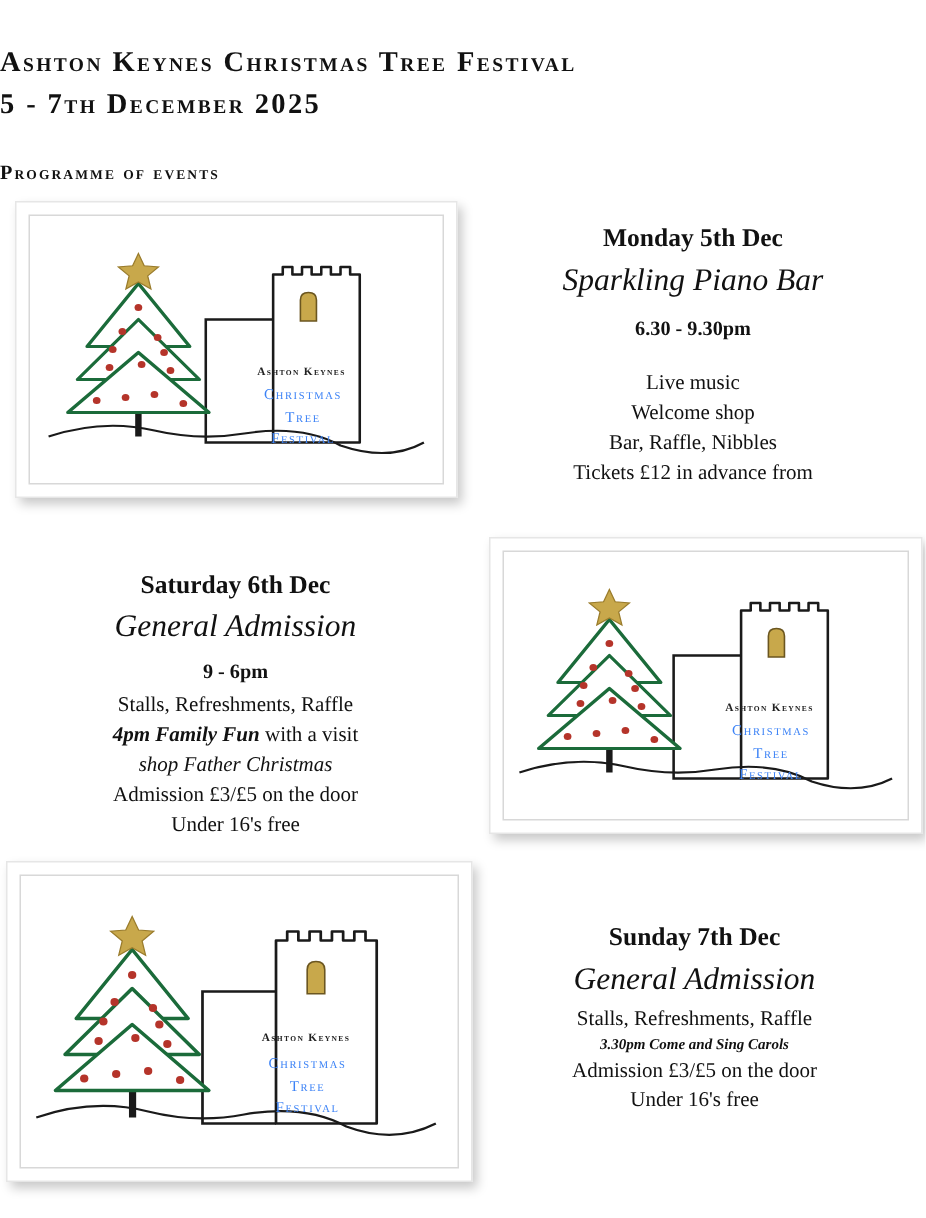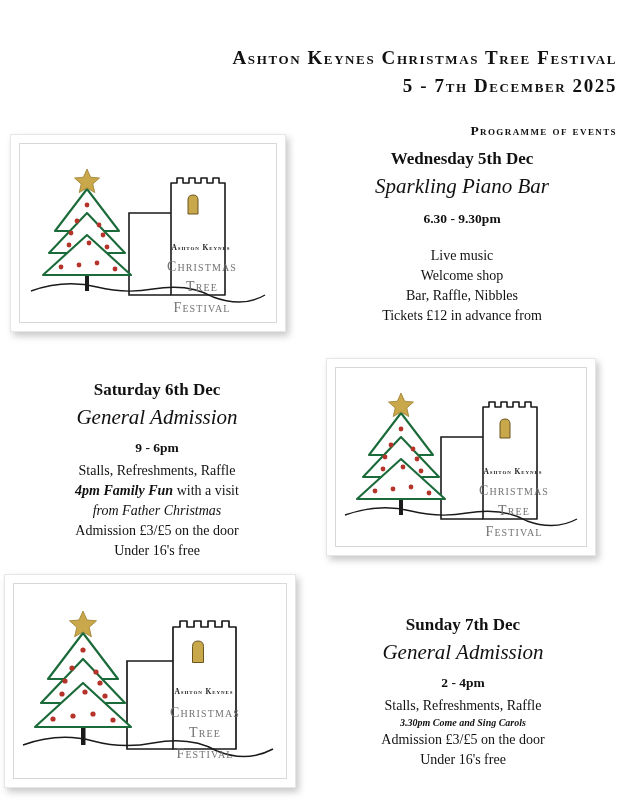--- a/index.html
+++ b/index.html
@@ -11,22 +11,22 @@
     width: 617px;
     height: 812px;
     position: relative;
     font-family: "Liberation Serif", serif;
     color: #111111;
     overflow: hidden;
   }
 
   
   .header {
-    text-align: right;
-    padding-top: 44px;
+    text-align: left;
+    padding-top: 28px;
   }
   .title-line {
     font-family: "Liberation Serif", serif;
     font-weight: bold;
     font-size: 19px;
     letter-spacing: 1.6px;
     font-variant: small-caps;
     text-transform: none;
     line-height: 1.45;
   }
@@ -37,20 +37,21 @@
     letter-spacing: 1.4px;
     font-variant: small-caps;
   }
 
   
   .poster {
     position: absolute;
     background: #ffffff;
     border: 1px solid #e6e6e6;
     box-shadow: 3px 4px 7px rgba(0,0,0,0.22);
+    padding-left: 19px;
   }
   .poster .inner-frame {
     position: absolute;
     left: 8px;
     top: 8px;
     right: 8px;
     bottom: 8px;
     border: 1px solid #d8d8d8;
   }
   .poster svg {
@@ -65,23 +66,23 @@
     font-family: "Liberation Serif", serif;
   }
   .poster .cap-small {
     font-size: 7.5px;
     letter-spacing: 0.9px;
     color: #222;
     font-variant: small-caps;
     font-weight: bold;
   }
   .poster .cap-big {
-    font-size: 14px;
+    font-size: 10px;
     letter-spacing: 1.1px;
-    color: #737373;
+    color: #3b82f6;
     line-height: 1.45;
     font-variant: small-caps;
   }
 
   
   .block {
     position: absolute;
     text-align: center;
   }
   .ev-day {
@@ -161,42 +162,42 @@
   </svg>
   <div class="cap cap-small" style="left:120px; top:108px; width:140px;">Ashton Keynes</div>
   <div class="cap cap-big" style="left:118px; top:122px; width:146px;">
     <div>Christmas</div>
     <div>Tree</div>
     <div>Festival</div>
   </div>
 </div>
 
 <div class="block" style="left:318px; top:148px; width:288px;">
-  <div class="ev-day">Wednesday 5th Dec</div>
+  <div class="ev-day">Monday 5th Dec</div>
   <div class="ev-sub">Sparkling Piano Bar</div>
   <div class="ev-time" style="margin-top:6px;">6.30 - 9.30pm</div>
   <div style="margin-top:16px;">
     <div class="ev-line">Live music</div>
     <div class="ev-line">Welcome shop</div>
     <div class="ev-line">Bar, Raffle, Nibbles</div>
     <div class="ev-line">Tickets £12 in advance from</div>
   </div>
 </div>
 
 <div class="block" style="left:8px; top:368px; width:298px;margin-top:11px;">
   <div class="ev-day">Saturday 6th Dec</div>
   <div class="ev-sub">General Admission</div>
   <div class="ev-time" style="margin-top:4px;">9 - 6pm</div>
   <div style="margin-top:2px;">
     <div class="ev-line">Stalls, Refreshments, Raffle</div>
     <div class="ev-line">
       <b>4pm Family Fun</b><span> with a visit</span>
     </div>
     <div class="ev-line">
-      <i>from Father Christmas</i>
+      <i>shop Father Christmas</i>
     </div>
     <div class="ev-line">Admission £3/£5 on the door</div>
     <div class="ev-line">Under 16's free</div>
   </div>
 </div>
 
 <div class="poster" style="left:326px; top:358px; width:268px; height:196px;">
   <div class="inner-frame"></div>
   <svg viewBox="0 0 268 196" preserveAspectRatio="none">
     <path d="M156 53 L156 48 L162 48 L162 43 L168 43 L168 48 L174 48 L174 43 L180 43 L180 48 L186 48 L186 43 L192 43 L192 48 L198 48 L198 43 L204 43 L204 48 L210 48 L210 53 L210 160 L156 160 Z" fill="none" stroke="#1a1a1a" stroke-width="1.6" stroke-linejoin="round"></path>
@@ -258,20 +259,19 @@
   <div class="cap cap-big" style="left:122px; top:128px; width:156px;">
     <div>Christmas</div>
     <div>Tree</div>
     <div>Festival</div>
   </div>
 </div>
 
 <div class="block" style="left:318px; top:614px; width:290px;">
   <div class="ev-day">Sunday 7th Dec</div>
   <div class="ev-sub">General Admission</div>
-  <div class="ev-time" style="margin-top:4px;">2 - 4pm</div>
   <div style="margin-top:2px;">
     <div class="ev-line">Stalls, Refreshments, Raffle</div>
     <div class="ev-strong">3.30pm Come and Sing Carols</div>
     <div class="ev-line">Admission £3/£5 on the door</div>
     <div class="ev-line">Under 16's free</div>
   </div>
 </div>
 
 </body></html>

